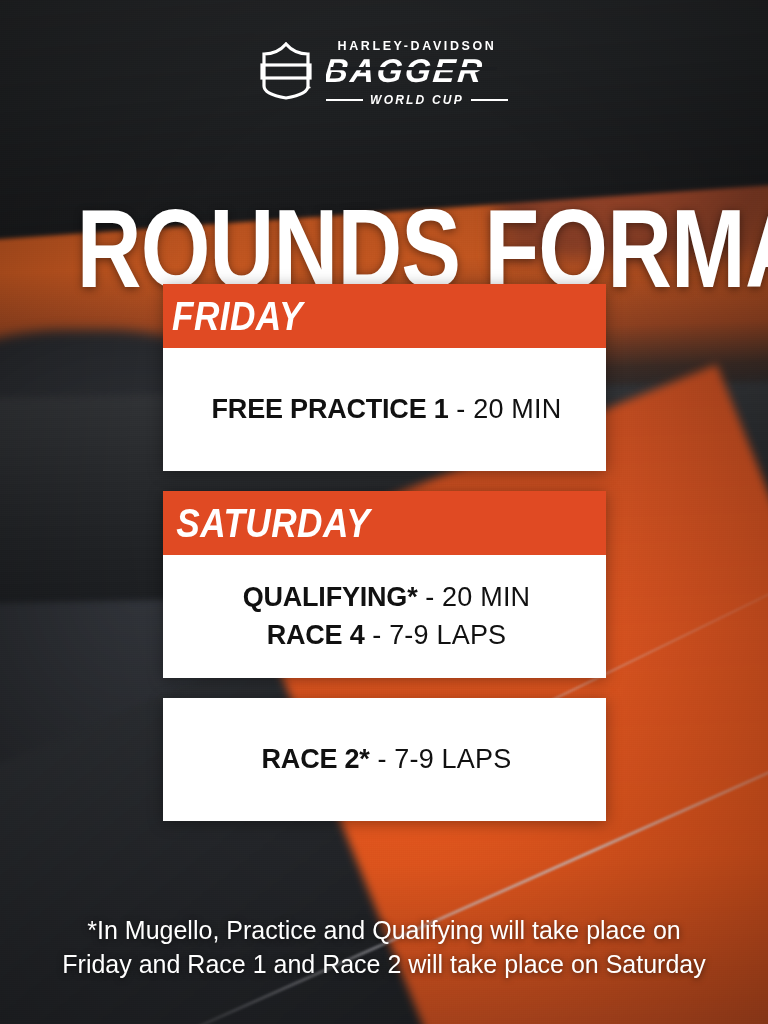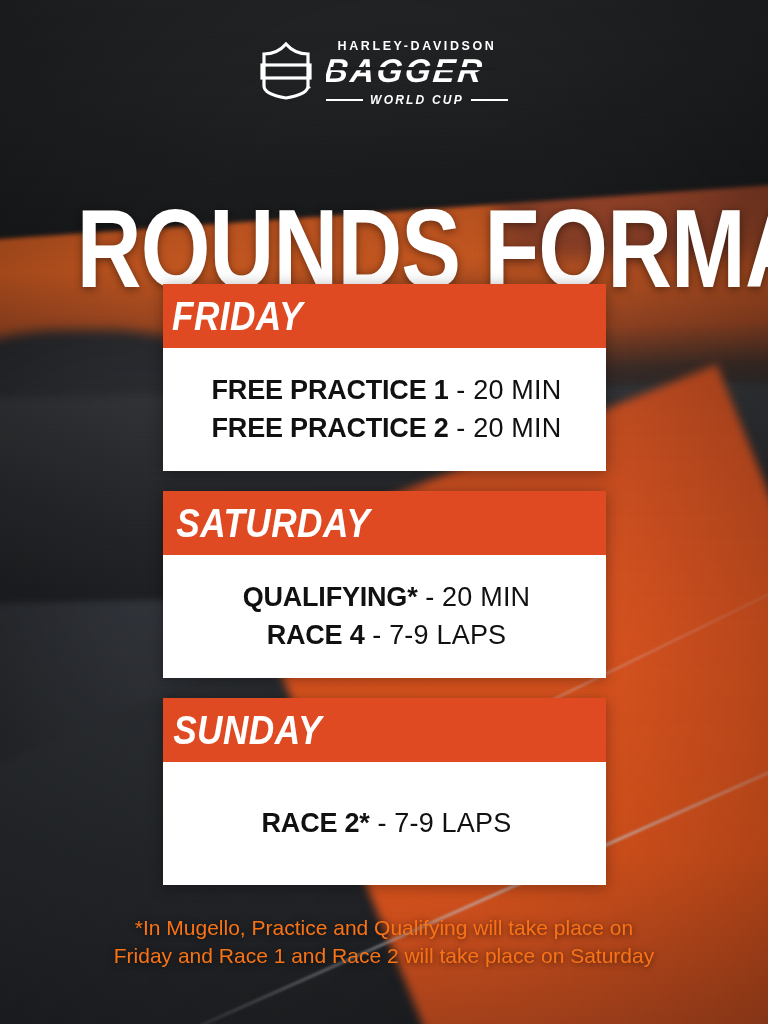--- a/index.html
+++ b/index.html
@@ -162,22 +162,22 @@
   .row{
     color:#111;font-size:27px;line-height:1.38;white-space:nowrap;
     font-family:"Liberation Sans",sans-serif;
   }
   .row .lbl{font-weight:700;letter-spacing:-.2px;}
   .row .val{font-weight:400;letter-spacing:.2px;}
 
   
   .footnote{
     position:absolute;left:0;right:0;top:914px;
-    text-align:center;color:#f97316;
-    font-size:21px;line-height:1.34;
+    text-align:center;color:#ffffff;
+    font-size:25px;line-height:1.34;
     text-shadow:0 1px 6px rgba(0,0,0,.6);
   }
   .footnote div{white-space:nowrap;}
 </style>
 </head>
 <body>
 
 <div class="poster">
 
   <div class="bg">
@@ -225,44 +225,38 @@
     <div class="cards">
 
       <div class="card">
         <div class="card-header">
           <span class="card-day">FRIDAY</span>
         </div>
         <div class="card-body h-tall">
           <div class="row">
             <span class="lbl">FREE PRACTICE 1</span><span class="val"> - 20 MIN</span>
           </div>
-          <div class="row">
-            <span class="lbl">FREE PRACTICE 2</span><span class="val"> - 20 MIN</span>
-          </div>
         </div>
       </div>
 
       <div class="card">
         <div class="card-header">
           <span class="card-day">SATURDAY</span>
         </div>
         <div class="card-body h-tall">
           <div class="row">
             <span class="lbl">QUALIFYING*</span><span class="val"> - 20 MIN</span>
           </div>
           <div class="row">
             <span class="lbl">RACE 4</span><span class="val"> - 7-9 LAPS</span>
           </div>
         </div>
       </div>
 
       <div class="card">
-        <div class="card-header">
-          <span class="card-day">SUNDAY</span>
-        </div>
         <div class="card-body h-tall">
           <div class="row">
             <span class="lbl">RACE 2*</span><span class="val"> - 7-9 LAPS</span>
           </div>
         </div>
       </div>
 
     </div>
 
     <div class="footnote">

